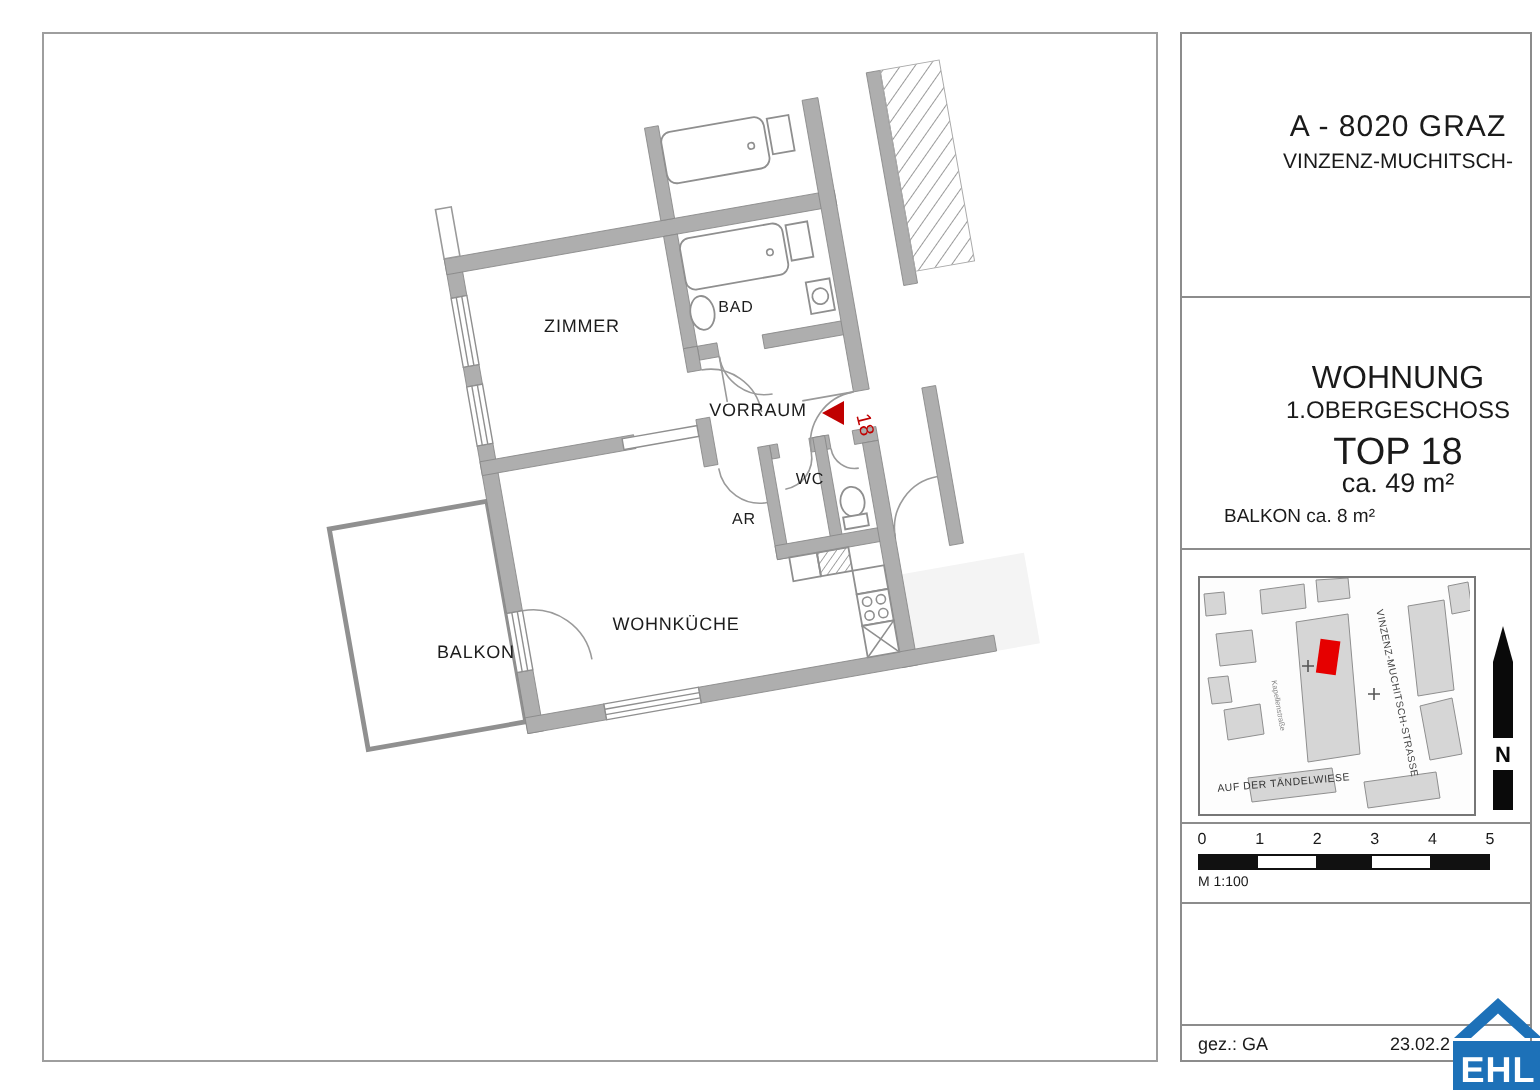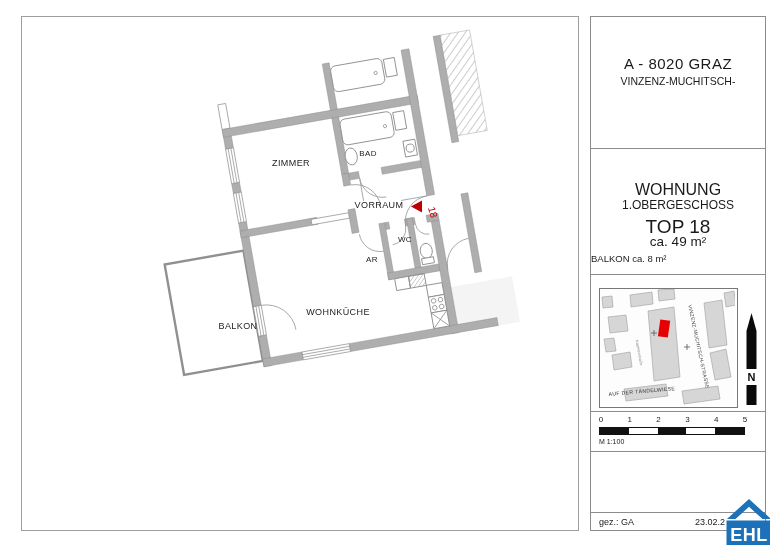--- a/index.html
+++ b/index.html
@@ -1,19 +1,19 @@
 <!DOCTYPE html>
 <html><head>
 <meta charset="utf-8">
 <style>
   html,body{margin:0;padding:0;}
   body{width:770px;height:545px;overflow:hidden;background:#fff;position:relative;
        font-family:"Liberation Sans",sans-serif;color:#1a1a1a;}
   .planbox{position:absolute;left:21px;top:16px;width:556px;height:513px;border:1px solid #9e9e9e;}
-  .col{position:absolute;left:590px;top:16px;width:176px;height:515px;border:1px solid #8c8c8c;box-sizing:border-box;}
+  .col{position:absolute;left:590px;top:16px;width:176px;height:515px;border:1px solid #8c8c8c;box-sizing:border-box;padding-left:21px;}
   .divider{position:absolute;left:0;width:100%;border-top:1px solid #8c8c8c;height:0;}
   .addr1{position:absolute;top:38px;width:100%;text-align:center;font-size:15px;letter-spacing:.5px;}
   .addr2{position:absolute;top:58px;width:100%;text-align:center;font-size:10.5px;}
   .addr3{position:absolute;top:72px;width:100%;text-align:center;font-size:10.5px;}
   .floor1{position:absolute;top:149px;width:100%;text-align:center;font-size:12px;margin-top:32px;}
   .floor2{position:absolute;top:164px;width:100%;text-align:center;font-size:16px;}
   .topl{position:absolute;top:199px;width:100%;text-align:center;font-size:19px;}
   .areal{position:absolute;top:217px;width:100%;text-align:center;font-size:13.5px;}
   .balkl{position:absolute;top:236px;width:100%;text-align:left;font-size:9.5px;}
   .mapbox{position:absolute;left:8px;top:271px;width:137px;height:118px;border:1px solid #777;}

